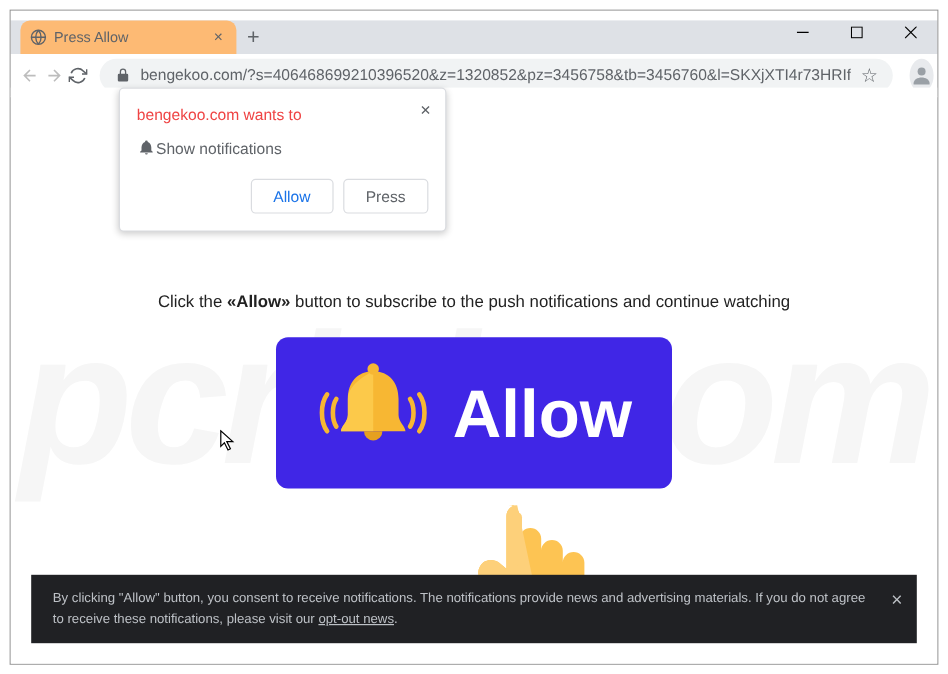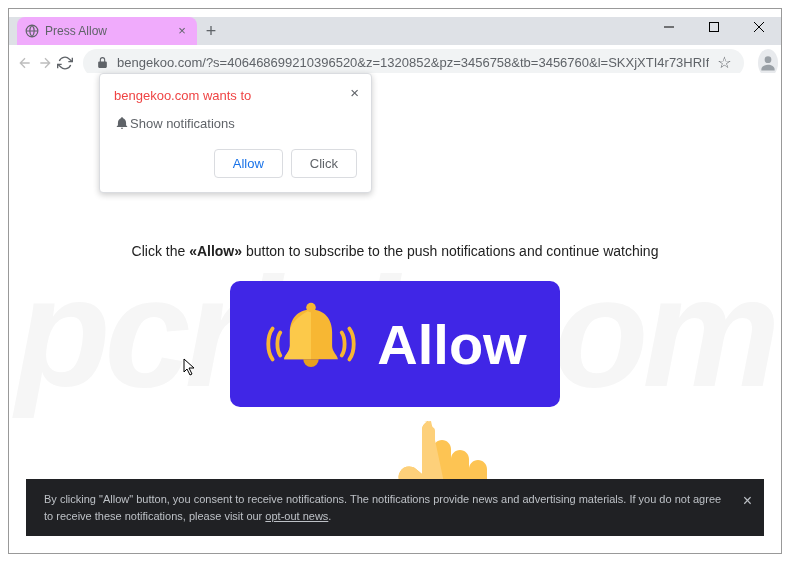--- a/index.html
+++ b/index.html
@@ -3,21 +3,21 @@
   <meta charset="utf-8">
   <style>
     * { margin: 0; padding: 0; box-sizing: border-box; }
     body { font-family: -apple-system, 'Segoe UI', Arial, sans-serif; width: 790px; height: 562px; overflow: hidden; background: #fff; position: relative; }
 
     
     .title-bar { height: 8px; background: #fff; }
 
     
     .tab-strip { height: 28px; background: #dee1e6; display: flex; align-items: flex-end; padding-left: 8px; position: relative; }
-    .tab { background: #f0abfc; border-radius: 8px 8px 0 0; height: 28px; width: 180px; display: flex; align-items: center; padding: 0 8px; gap: 6px; font-size: 12px; color: #5f6368; justify-content: center; }
+    .tab { background: #fdba74; border-radius: 8px 8px 0 0; height: 28px; width: 180px; display: flex; align-items: center; padding: 0 8px; gap: 6px; font-size: 12px; color: #5f6368; justify-content: center; }
     .tab .favicon { width: 14px; height: 14px; display: flex; align-items: center; justify-content: center; }
     .tab-title { flex: 1; white-space: nowrap; overflow: hidden; text-overflow: ellipsis; }
     .tab-close { width: 14px; height: 14px; font-size: 13px; text-align: center; line-height: 14px; color: #5f6368; cursor: pointer; }
     .new-tab { width: 28px; height: 28px; display: flex; align-items: center; justify-content: center; font-size: 18px; color: #5f6368; cursor: pointer; }
     .win-controls { position: absolute; right: 0; top: -6px; display: flex; }
     .win-btn { width: 45px; height: 32px; display: flex; align-items: center; justify-content: center; font-size: 11px; color: #000; cursor: pointer; }
 
     
     .toolbar { height: 36px; background: #fff; border-bottom: 1px solid #dadce0; display: flex; align-items: center; padding: 0 8px; gap: 4px; }
     .nav-btn { width: 28px; height: 28px; border-radius: 50%; display: flex; align-items: center; justify-content: center; color: #9aa0a6; font-size: 16px; cursor: pointer; }
@@ -180,16 +180,16 @@
     <div class="perm-row">
       <span class="bell-sm">
         <svg width="14" height="14" viewBox="0 0 24 24" fill="#5f6368">
             <path d="M12 2a2 2 0 00-2 2c-3 1-5 4-5 8v4l-2 2v1h18v-1l-2-2v-4c0-4-2-7-5-8a2 2 0 00-2-2zM10 20a2 2 0 104 0h-4z"></path>
           </svg>
       </span>
       <span>Show notifications</span>
     </div>
     <div class="perm-actions">
       <button class="perm-btn primary">Allow</button>
-      <button class="perm-btn">Click</button>
+      <button class="perm-btn">Press</button>
     </div>
   </div>
 </div>
 
 </body></html>

